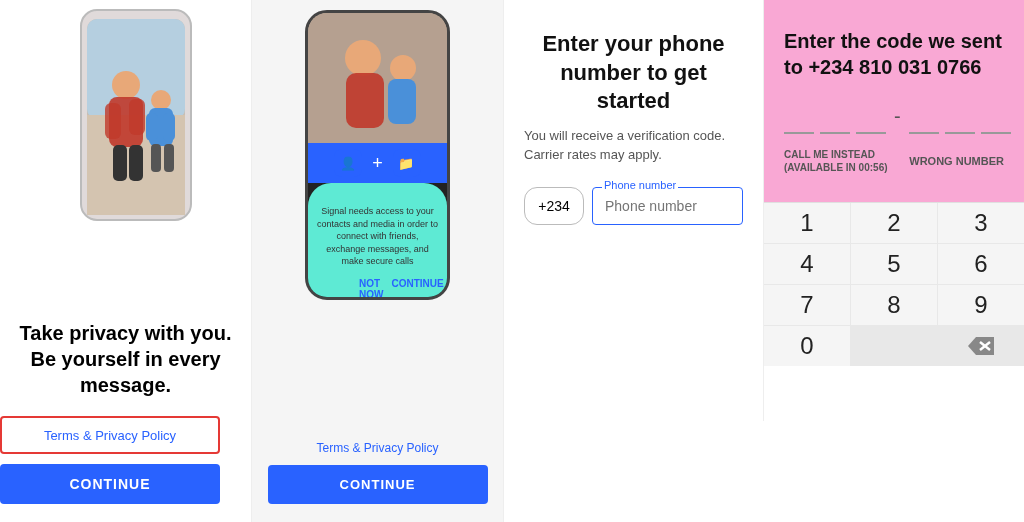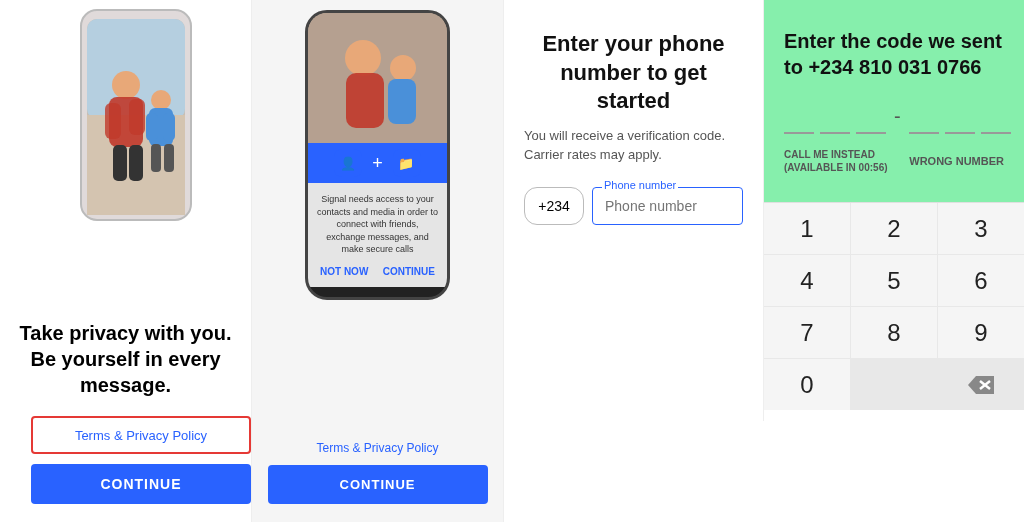--- a/index.html
+++ b/index.html
@@ -34,21 +34,21 @@
       height: 300px;
       display: flex;
       align-items: center;
       justify-content: center;
       overflow: hidden;
     }
     
     .panel1-bottom {
       display: flex;
       flex-direction: column;
-      align-items: flex-end;
+      align-items: flex-start;
       width: 100%;
       margin-top: 300px;
     }
     .panel1-tagline {
       font-size: 20px;
       font-weight: 700;
       text-align: center;
       color: #000;
       margin-bottom: 18px;
       line-height: 1.3;
@@ -136,20 +136,21 @@
       font-size: 9px;
       color: #333;
       text-align: center;
       line-height: 1.4;
       margin-bottom: 8px;
     }
     .phone-dialog-btns {
       display: flex;
       justify-content: space-between;
       margin-top: 6px;
+      margin-left: 39px;
     }
     .dialog-btn-text {
       font-size: 10px;
       font-weight: 700;
       color: #2962ff;
       cursor: pointer;
       padding: 2px 4px;
     }
     .panel2-bottom {
       display: flex;
@@ -272,22 +273,22 @@
       padding: 14px;
       font-size: 15px;
       font-weight: 700;
       letter-spacing: 1px;
       cursor: pointer;
     }
 
     
     .panel4 {
       width: 260px;
-      height: 410px;
-      background: #86efac;
+      height: 366px;
+      background: #f9a8d4;
       display: flex;
       flex-direction: column;
     }
     .panel4-top {
       padding: 28px 20px 14px;
     }
     .panel4-title {
       font-size: 20px;
       font-weight: 700;
       color: #111;
@@ -410,21 +411,21 @@
           <rect x="38" y="60" width="38" height="55" rx="10" fill="#c0392b" opacity="0.9"></rect>
           <circle cx="95" cy="55" r="13" fill="#e8a878"></circle>
           <rect x="80" y="66" width="28" height="45" rx="8" fill="#4a90d9"></rect>
         </svg>
       </div>
       <div style="background:#2962ff; width:100%; height:40px; display:flex; align-items:center; justify-content:center; gap:10px;">
         <div class="dialog-icon-box" style="width:28px;height:28px;font-size:13px;">👤</div>
         <span style="color:#fff;font-size:18px;">+</span>
         <div class="dialog-icon-box" style="width:28px;height:28px;font-size:13px;">📁</div>
       </div>
-      <div style="background:#e5e5e5; padding:10px 8px 8px; flex:1;">
+      <div style="background:#5eead4; padding:22px 8px 8px; flex:1;border-radius:23px;">
         <p class="phone-dialog-text">Signal needs access to your contacts and media in order to connect with friends, exchange messages, and make secure calls</p>
         <div class="phone-dialog-btns">
           <span class="dialog-btn-text">NOT NOW</span>
           <span class="dialog-btn-text">CONTINUE</span>
         </div>
       </div>
     </div>
   </div>
   <div class="panel2-bottom">
     <a class="terms-link-2">Terms &amp; Privacy Policy</a>

